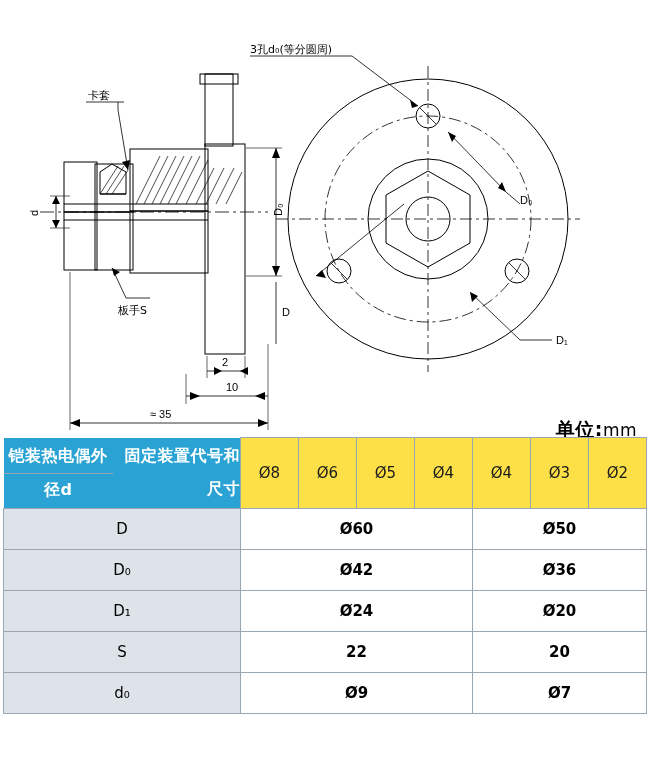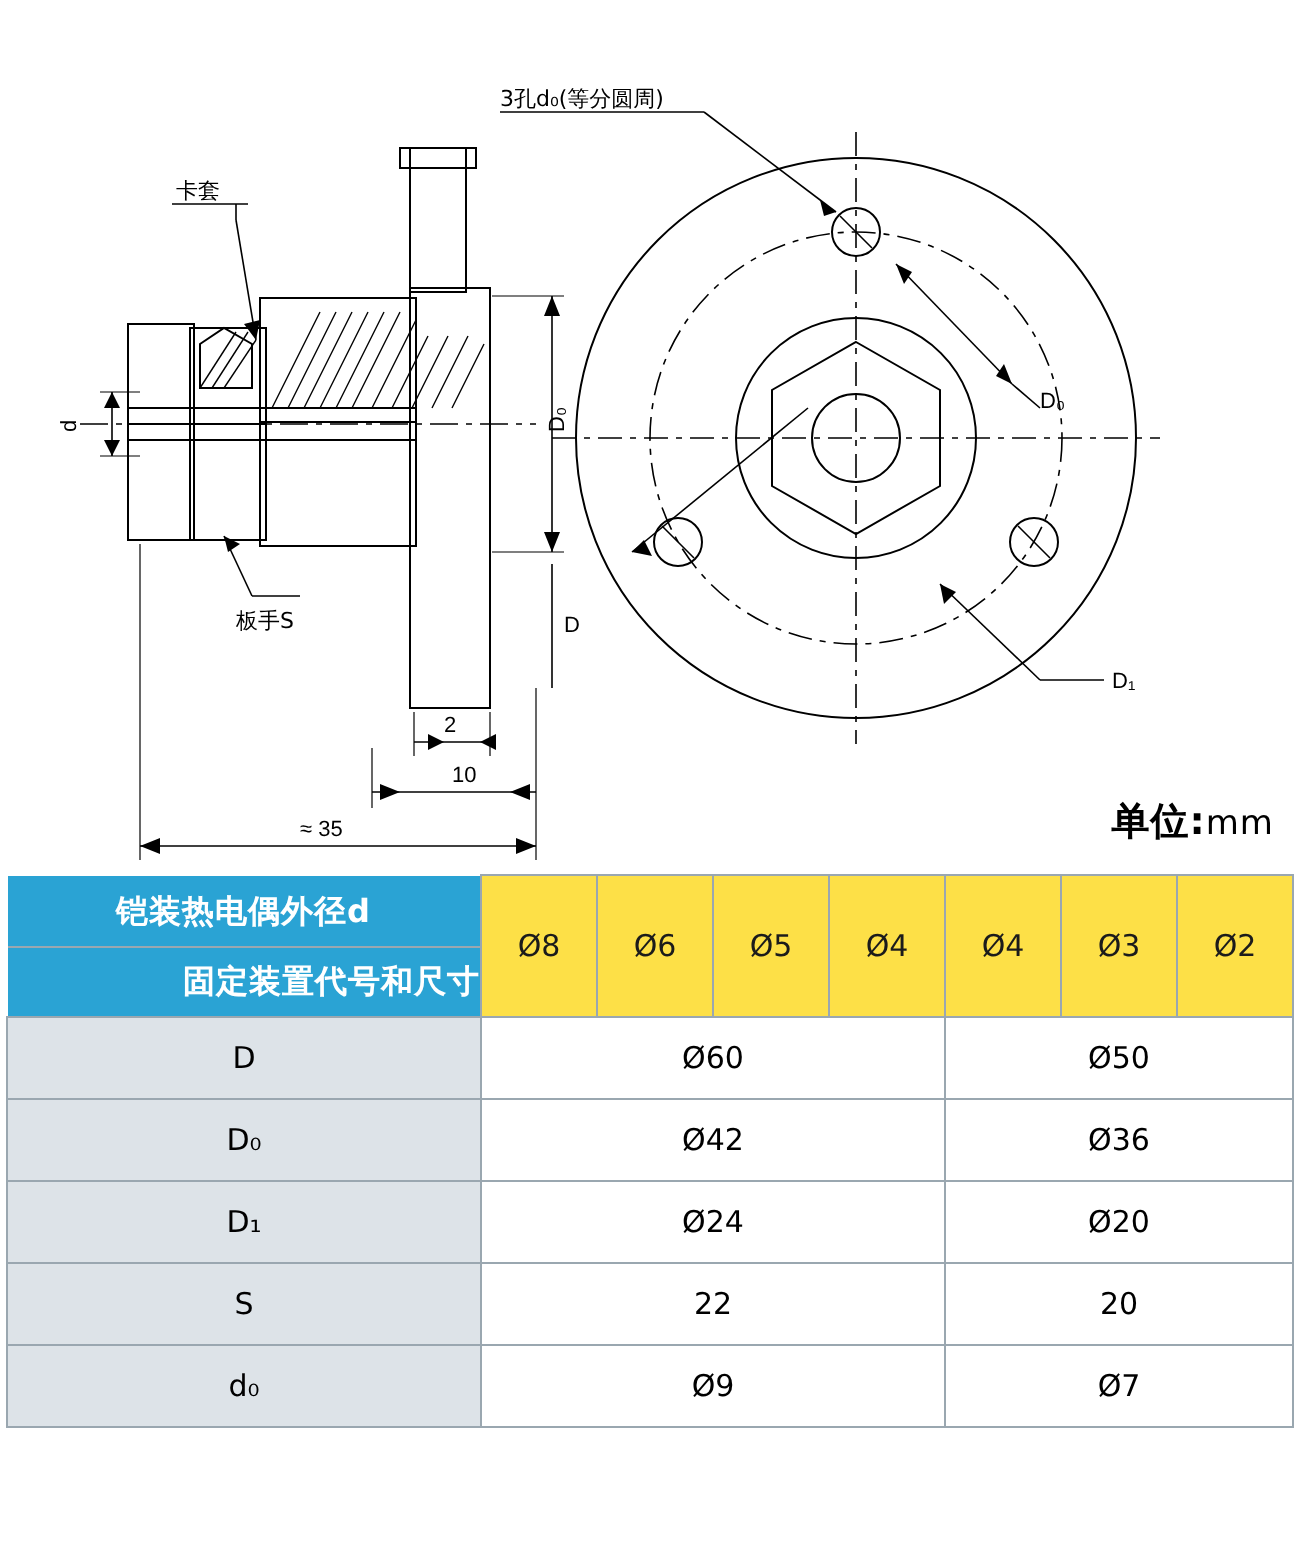--- a/index.html
+++ b/index.html
@@ -39,21 +39,21 @@
   }
   .lbl-cn {
     font-family: "DejaVu Sans", sans-serif;
     font-size: 11px;
     fill: #000;
   }
   
   #unit-caption {
     position: absolute;
     right: 12px;
-    top: 398px;
+    top: 417px;
     font-family: "DejaVu Sans", sans-serif;
     font-size: 19px;
     font-weight: bold;
     letter-spacing: 0.5px;
   }
   #unit-caption .unit-val {
     font-weight: normal;
     font-size: 17px;
   }
   
@@ -90,20 +90,21 @@
     background: #dde3e8;
     color: #000;
     font-size: 15px;
     height: 38px;
   }
   .row-val {
     background: #ffffff;
     color: #000;
     font-size: 15px;
     height: 38px;
+    font-weight: bold;
   }
 </style>
 </head>
 <body>
 
 <div id="page">
 
   <div id="drawing">
     <svg width="649" height="400" viewBox="0 0 649 400" xmlns="http://www.w3.org/2000/svg">
       <g stroke="#000" fill="none" stroke-width="1">
@@ -249,21 +250,21 @@
         <col style="width:58px">
         <col style="width:58px">
         <col style="width:58px">
       <col style="width:58px">
         <col style="width:58px">
         <col style="width:58px">
     </colgroup>
     <tbody>
       <tr>
         <td class="hdr-label" style="padding:0;border:none;background:#2aa3d4;" rowspan="1">
-          <div style="display:flex;flex-direction:column;justify-content:center;height:68px;">
+          <div style="display:flex;flex-direction:row;justify-content:center;height:68px;">
             <div style="height:34px;line-height:34px;border-bottom:1px solid #9aa7b0;">铠装热电偶外径d</div>
             <div style="height:33px;line-height:33px;text-align:right;">固定装置代号和尺寸</div>
           </div>
         </td>
         <td class="hdr-d">Ø8</td>
         <td class="hdr-d">Ø6</td>
         <td class="hdr-d">Ø5</td>
         <td class="hdr-d">Ø4</td>
         <td class="hdr-d">Ø4</td>
         <td class="hdr-d">Ø3</td>

